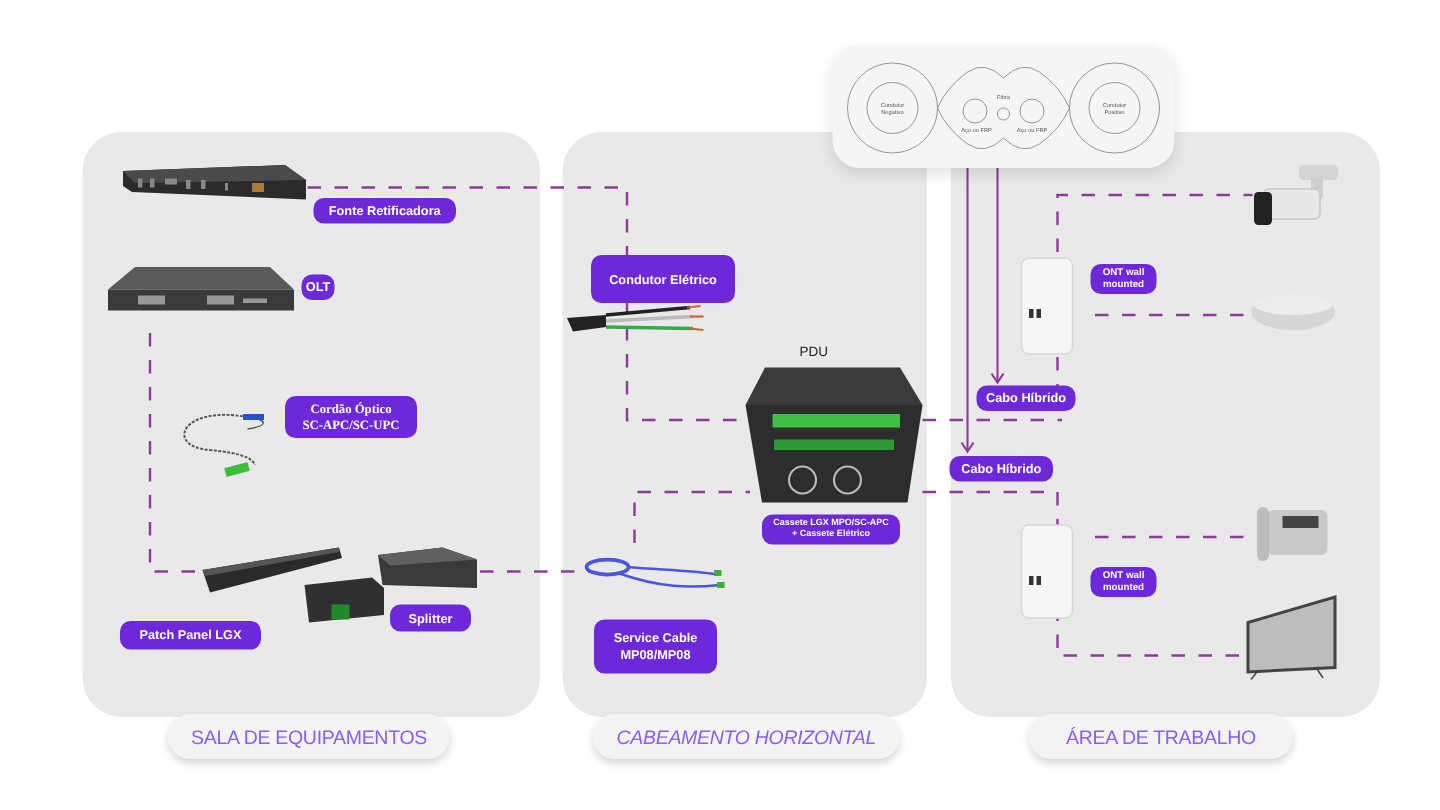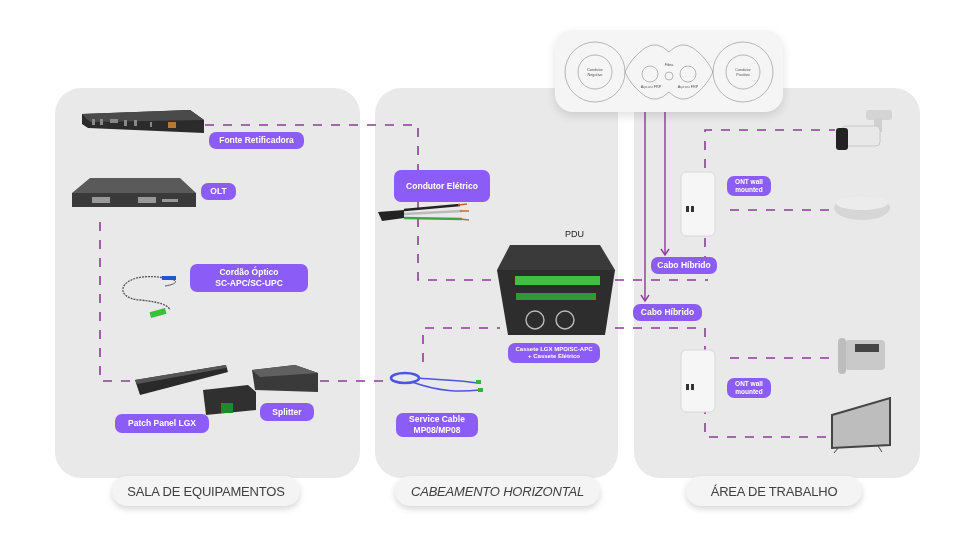--- a/index.html
+++ b/index.html
@@ -10,36 +10,36 @@
     position: absolute; background: #e9e9ea; border-radius: 26px;
   }
   #panel-sala { left: 55px; top: 88px; width: 305px; height: 390px; }
   #panel-cab { left: 375px; top: 88px; width: 243px; height: 390px; }
   #panel-area { left: 634px; top: 88px; width: 286px; height: 390px; }
 
   .section-label {
     position: absolute; top: 476px; height: 30px; border-radius: 15px;
     background: #f4f4f5; box-shadow: 0 3px 6px rgba(0,0,0,0.16);
     font-family: "Liberation Sans", sans-serif; font-size: 13px; font-weight: 500;
-    color: #404040; display: flex; align-items: center; justify-content: center;
+    color: #8b5cf6; display: flex; align-items: center; justify-content: center;
     letter-spacing: -0.2px;
   }
   #lbl-sala { left: 112px; width: 188px; }
   #lbl-cab { left: 395px; width: 205px; font-style: italic; }
   #lbl-area { left: 686px; width: 176px; text-align: center; }
 
   .pill {
-    position: absolute; background: #8b5cf6; color: #fff; border-radius: 7px;
+    position: absolute; background: #6d28d9; color: #fff; border-radius: 7px;
     font-family: "Liberation Sans", sans-serif; font-weight: bold;
     font-size: 8.5px; line-height: 11px; text-align: center;
     display: flex; align-items: center; justify-content: center; padding: 3px 0;
     white-space: pre-line;
   }
 
-  .pdu-title { position: absolute; left: 565px; top: 229px; font-family: "Liberation Sans", sans-serif; font-size: 9px; color: #222; font-weight: 500; }
+  .pdu-title { position: absolute; left: 533px; top: 229px; font-family: "Liberation Sans", sans-serif; font-size: 9px; color: #222; font-weight: 500; }
 
   #cable-card {
     position: absolute; left: 555px; top: 30px; width: 228px; height: 82px;
     background: #f5f5f6; border-radius: 18px; box-shadow: 0 4px 10px rgba(0,0,0,0.12);
   }
   svg.overlay { position: absolute; left: 0; top: 0; }
   .tiny { font-family: "Liberation Sans", sans-serif; font-size: 3.8px; fill: #555; text-anchor: middle; }
 </style>
 </head>
 <body>
@@ -200,30 +200,30 @@
     <text class="tiny" x="40" y="46">Negativo</text>
     <text class="tiny" x="188" y="41">Condutor</text>
     <text class="tiny" x="188" y="46">Positivo</text>
     <text class="tiny" x="114" y="36">Fibra</text>
     <text class="tiny" x="96" y="58">Aço ou FRP</text>
     <text class="tiny" x="133" y="58">Aço ou FRP</text>
   </svg>
 </div>
 
 <div class="pill" style="left:209px; top:132px; width:95px; height:17px;">Fonte Retificadora</div>
-<div class="pill" style="left:201px; top:183px; width:35px; height:17px;">OLT</div>
-<div class="pill" style="left:190px; top:264px; width:118px; height:28px;">Cordão Óptico
+<div class="pill" style="left:201px; top:183px; width:22px; height:17px;">OLT</div>
+<div class="pill" style="left:190px; top:264px; width:88px; height:28px;font-family:Liberation Serif, serif;">Cordão Óptico
 SC-APC/SC-UPC</div>
-<div class="pill" style="left:80px; top:414px; width:94px; height:19px;margin-left:35px;">Patch Panel LGX</div>
+<div class="pill" style="left:80px; top:414px; width:94px; height:19px;">Patch Panel LGX</div>
 <div class="pill" style="left:260px; top:403px; width:54px; height:18px;">Splitter</div>
 <div class="pill" style="left:394px; top:170px; width:96px; height:32px;">Condutor Elétrico</div>
 <div class="pdu-title">PDU</div>
 <div class="pill" style="left:508px; top:343px; width:92px; height:20px; font-size:6px; line-height:7px;">Cassete LGX MPO/SC-APC
 + Cassete Elétrico</div>
-<div class="pill" style="left:396px; top:413px; width:82px; height:24px;">Service Cable
+<div class="pill" style="left:396px; top:413px; width:82px; height:36px;">Service Cable
 MP08/MP08</div>
 <div class="pill" style="left:651px; top:257px; width:66px; height:17px;">Cabo Híbrido</div>
 <div class="pill" style="left:633px; top:304px; width:69px; height:17px;">Cabo Híbrido</div>
 <div class="pill" style="left:727px; top:176px; width:44px; height:20px; font-size:6.5px; line-height:8px;">ONT wall
 mounted</div>
 <div class="pill" style="left:727px; top:378px; width:44px; height:20px; font-size:6.5px; line-height:8px;">ONT wall
 mounted</div>
 
 <div class="section-label" id="lbl-sala">SALA DE EQUIPAMENTOS</div>
 <div class="section-label" id="lbl-cab">CABEAMENTO HORIZONTAL</div>

